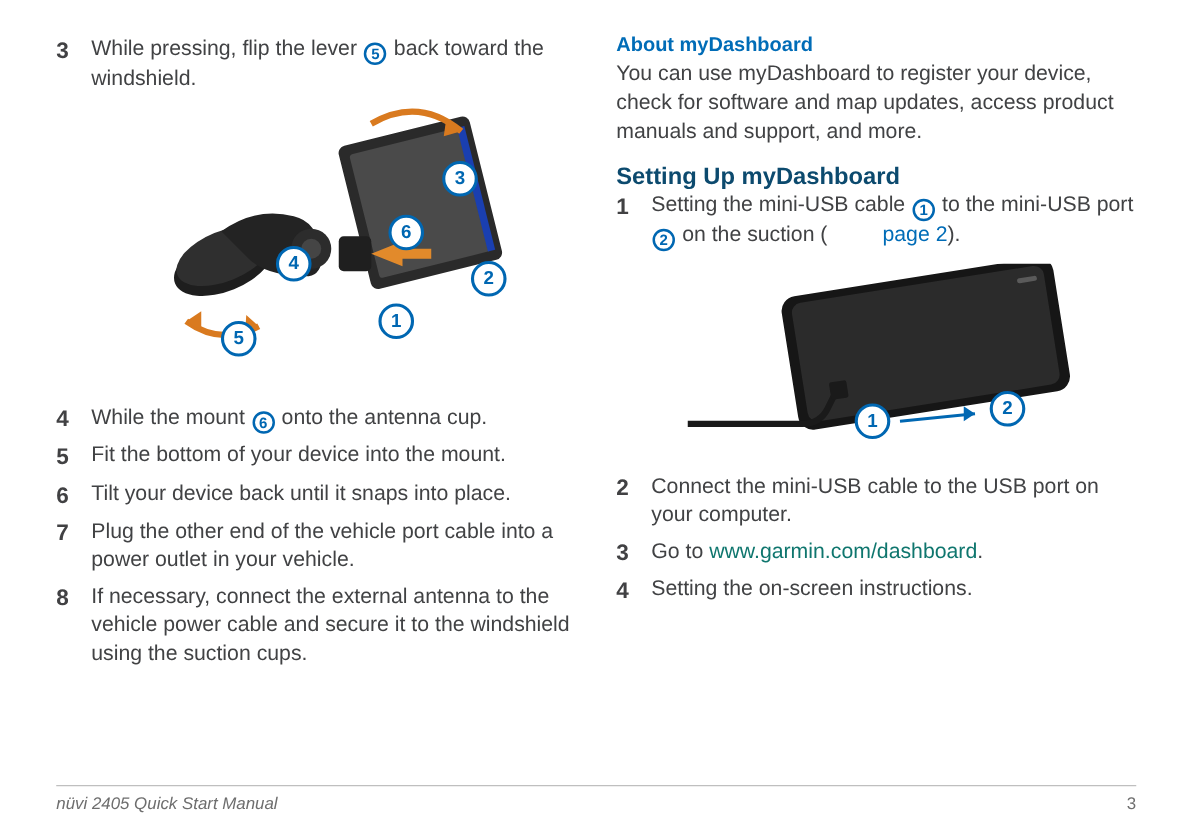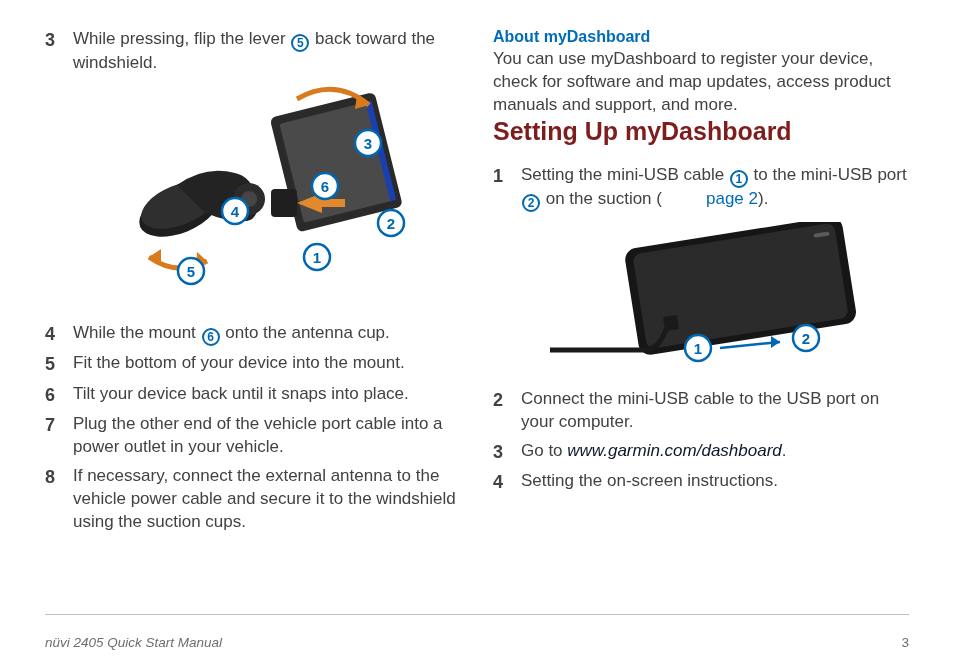--- a/index.html
+++ b/index.html
@@ -33,29 +33,29 @@
       height: 18px;
       border: 2px solid #0067b2;
       border-radius: 50%;
       color: #0067b2;
       font-weight: bold;
       font-size: 12px;
       vertical-align: -3px;
       margin: 0 1px;
     }
     .link { color: #006cb7; margin-left: 44px; }
-    .red-link { color: #0f172a; font-style: italic; }
+    .red-link { color: #0f766e; }
     h2.section {
       color: #006cb7;
       font-weight: bold;
       font-size: 16px;
       margin-bottom: 2px;
     }
-    .intro { font-size: 17px; line-height: 1.35; }
-    h3.sub { font-weight: bold; font-size: 25px; margin-bottom: 18px; color:#7f1d1d;}
+    .intro { font-size: 17px; line-height: 1.35; margin-bottom: 14px; }
+    h3.sub { font-weight: bold; font-size: 19px; margin-bottom: 0; color:#0c4a6e;}
     .figure { text-align: center; }
     .figure svg { display: inline-block; }
     .fig1 { margin: 4px 0 12px 28px; }
     .fig2 { margin: 10px 0 12px 28px; }
     .callout-c {
       fill: #fff;
       stroke: #0067b2;
       stroke-width: 2.5;
     }
     .callout-t {
@@ -65,21 +65,21 @@
       font-size: 15px;
       text-anchor: middle;
       dominant-baseline: central;
     }
     .footer {
       position: absolute;
       bottom: 22px;
       left: 45px;
       right: 45px;
       border-top: 1px solid #bfbfbf;
-      padding-top: 20px;
+      padding-top: 6px;
       display: flex;
       justify-content: space-between;
       font-size: 13.5px;
       font-style: italic;
       color: #6e6e6e;
     }
     .footer .pg { font-style: normal; }
   </style>
 </head>
 <body>

